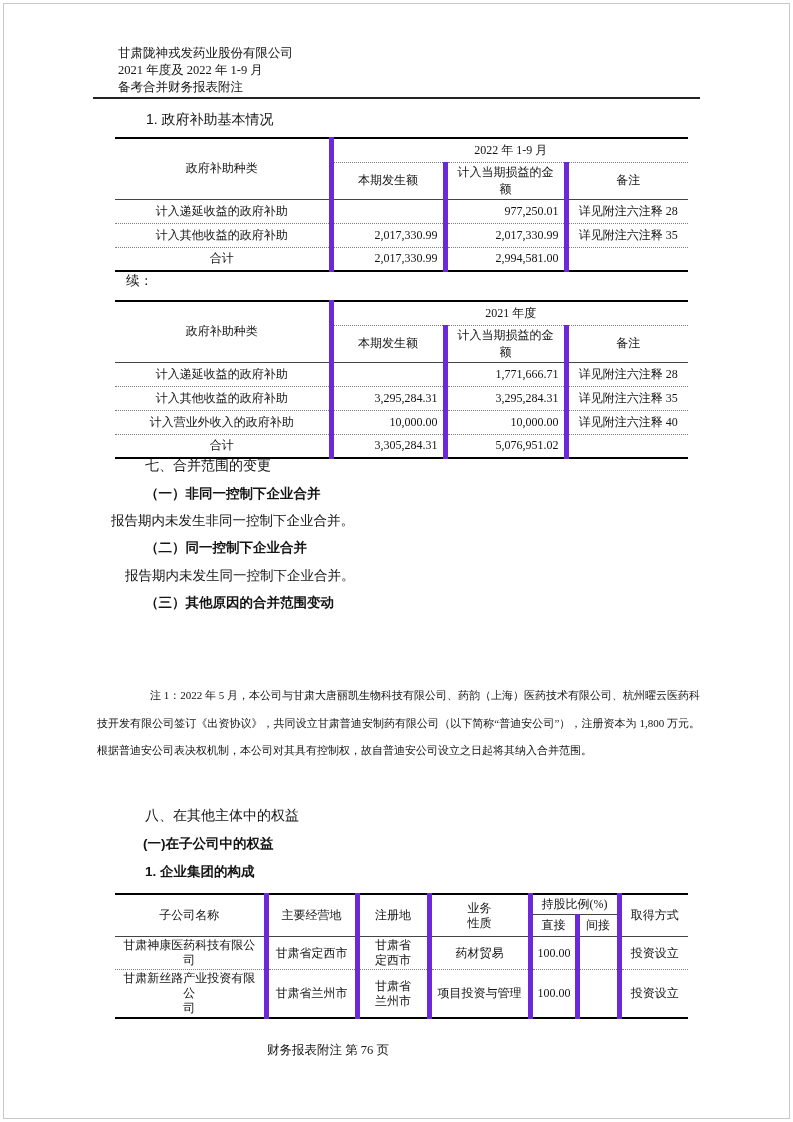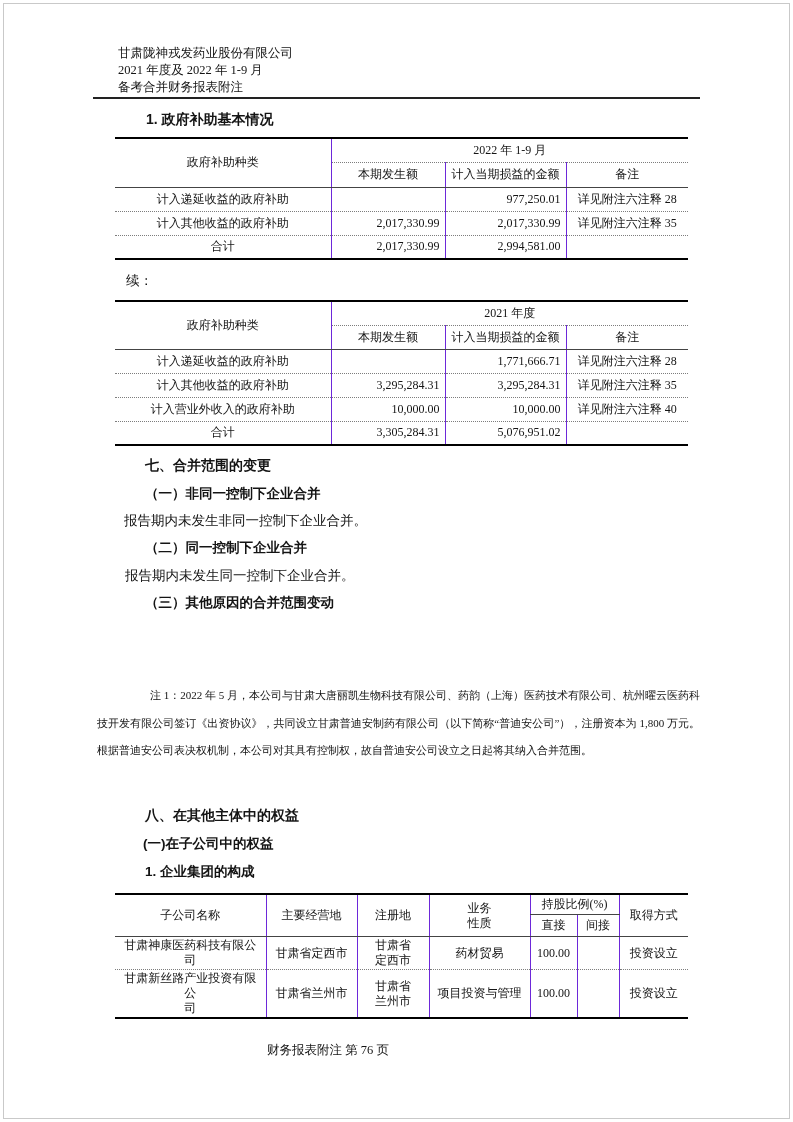--- a/index.html
+++ b/index.html
@@ -9,53 +9,53 @@
     overflow:hidden;
   }
   .page-edge{position:absolute;inset:3px;border:1px solid #c9c9c9;pointer-events:none;}
   .abs{position:absolute;}
 
   
   .doc-header{left:118px;top:45px;font-size:12.5px;line-height:17px;white-space:nowrap;}
   .header-rule{left:93px;top:97px;width:607px;height:0;border-top:2px solid #222;}
 
   
-  .h-main{font-family:"Liberation Sans","DejaVu Sans",sans-serif;font-weight:bold;font-size:14px;white-space:nowrap;}
+  .h-main{font-family:"Liberation Sans","DejaVu Sans",sans-serif;font-weight:normal;font-size:14px;white-space:nowrap;}
   .h-sub{font-family:"Liberation Sans","DejaVu Sans",sans-serif;font-weight:bold;font-size:13.5px;white-space:nowrap;}
   .body-line{font-size:13.5px;white-space:nowrap;}
 
   
   table.fin{
     position:absolute;left:115px;width:573px;border-collapse:collapse;table-layout:fixed;
     border-top:2.5px solid #000;border-bottom:2.5px solid #000;font-size:12px;
   }
   table.fin th,table.fin td{
     box-sizing:border-box;padding:1px 5px;font-weight:normal;overflow:hidden;vertical-align:middle;
   }
-  .bl{border-left:1px solid #6d28d9;}
+  .bl{border-left:5px solid #6d28d9;}
   .bb-dot{border-bottom:1px dotted #7d7d7d;}
   .bb-solid{border-bottom:1px solid #444;}
   tr.rb-dot>td,tr.rb-dot>th{border-bottom:1px dotted #7d7d7d;}
   tr.rb-solid>td,tr.rb-solid>th{border-bottom:1px solid #444;}
   .al{text-align:center;}.ac{text-align:center;}.ar{text-align:right;}
   .pre{white-space:pre-line;line-height:15px;}
   .t1{top:137px;}
   .t1 .hr1{height:24px;}.t1 .hr2{height:25px;}.t1 .dr{height:24px;}
   .t2{top:300px;}
   .t2 .hr1{height:24px;}.t2 .hr2{height:24px;}.t2 .dr{height:24px;}
   .t3{top:617px;font-size:12.5px;}
   .t3 .hr1{height:30px;}.t3 .dr{height:28px;}
   .t4{top:893px;}
   .t4 .hr1{height:24px;}.t4 .hr2{height:22px;}.t4 .dr{height:33px;}
 
   .cont-label{left:126px;top:272px;font-size:13.5px;}
   .sec1-title{left:146px;top:111px;}
   .sec7-title{left:145px;top:457px;}
   .sub1-title{left:145px;top:485px;}
-  .sub1-body{left:124px;top:512px;}
+  .sub1-body{left:111px;top:512px;}
   .sub2-title{left:145px;top:539px;}
   .sub2-body{left:125px;top:567px;}
   .sub3-title{left:145px;top:594px;}
   .note1{
     left:97px;top:682px;width:603px;font-size:11px;line-height:27.5px;
     text-align:justify;text-indent:53px;
   }
   .sec8-title{left:145px;top:807px;}
   .sec8-sub{left:143px;top:835px;}
   .sec8-group{left:145px;top:863px;}

